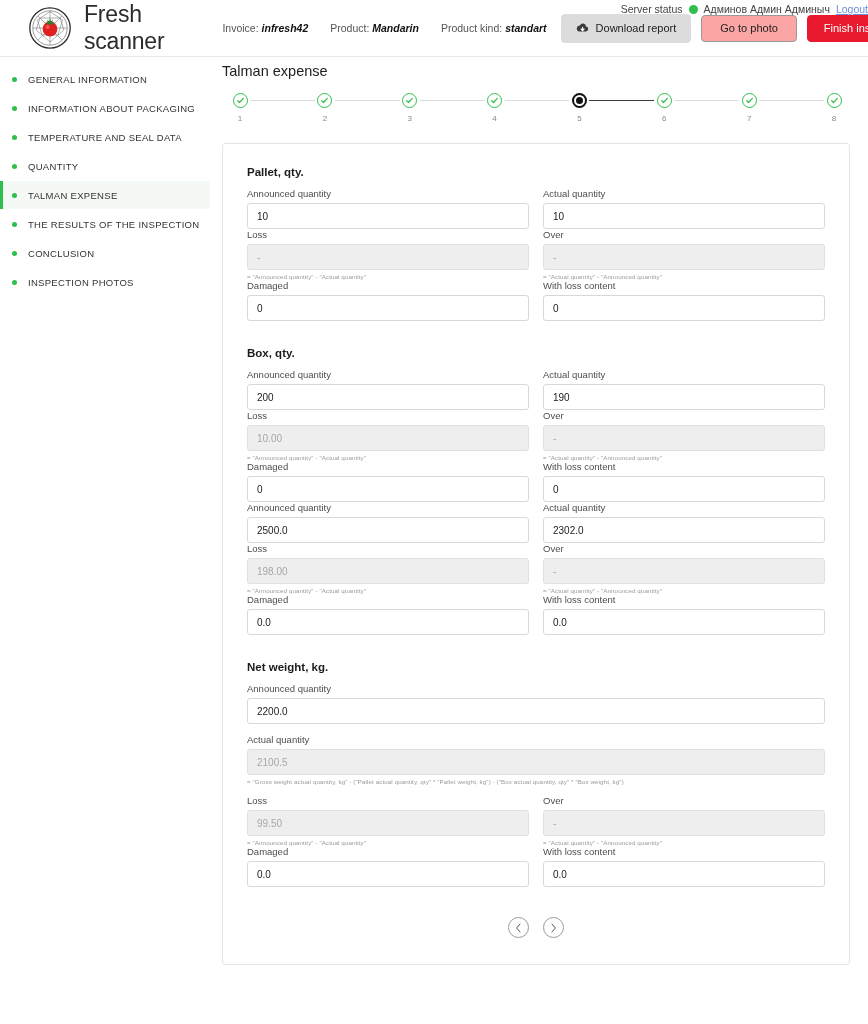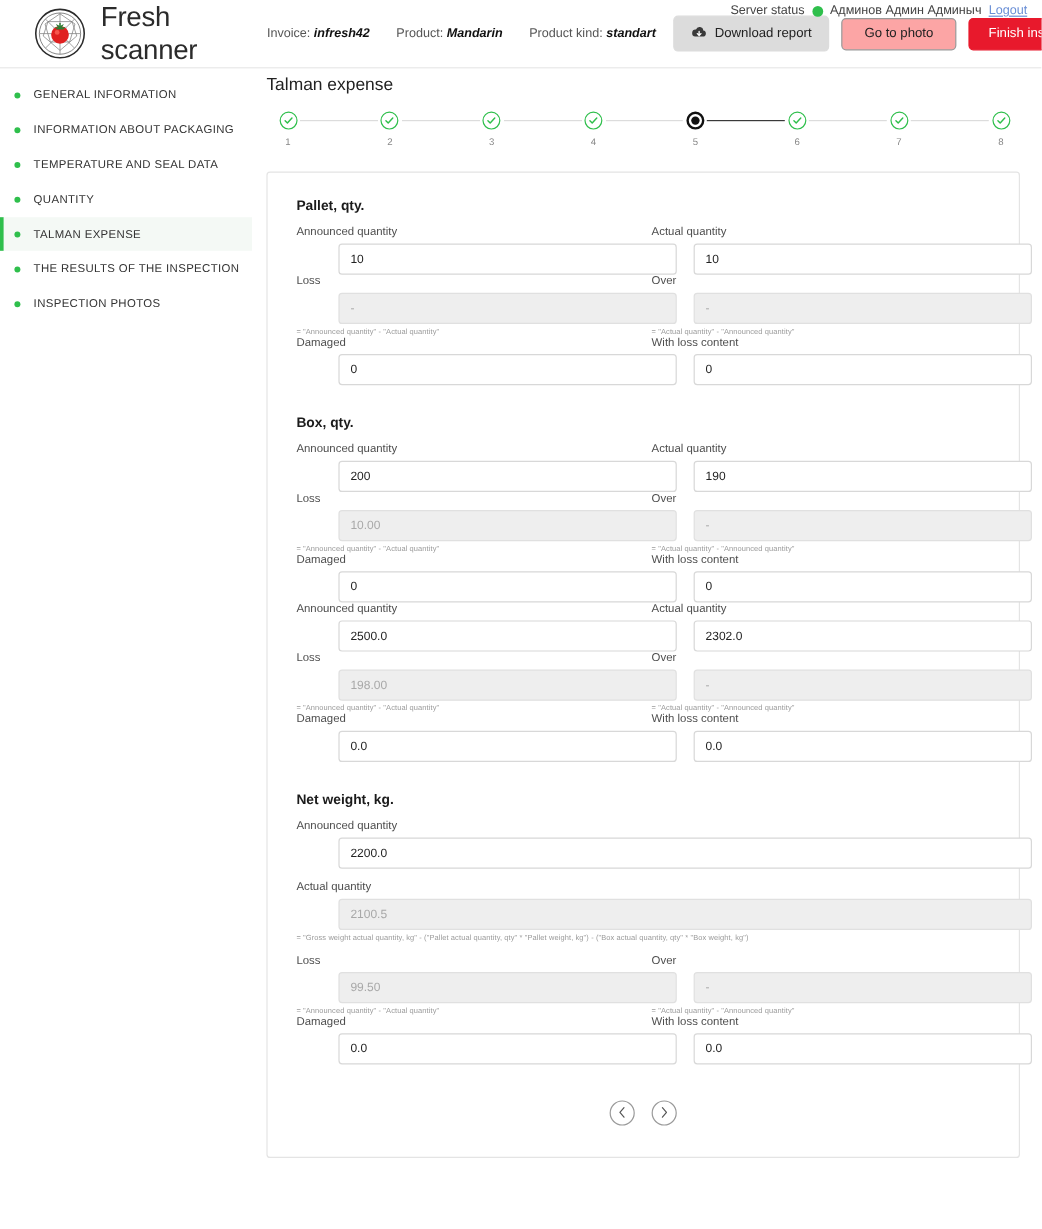--- a/index.html
+++ b/index.html
@@ -38,21 +38,21 @@
     padding: 7px 14px; white-space:nowrap; line-height:1;
   }
   .btn-download {
     background:#dcdcdc; border:1px solid #dcdcdc; color:#222;
     display:flex; align-items:center; gap:7px;
   }
   .btn-photo { background:#fca5a5; border:1px solid #999; color:#222; padding:7px 18px; }
   .btn-finish { background:#e8192c; border:1px solid #e8192c; color:#fff; padding:7px 16px; }
 
   .status-line {
-    position:absolute; right:12px; top:3px;
+    position:absolute; right:0; top:3px;
     font-size:10.5px; color:#444;
     display:flex; align-items:center; gap:6px;
   }
   .dot-green { width:9px; height:9px; border-radius:50%; background:#2fbf4c; display:inline-block; }
   .logout { color:#6a8fd6; text-decoration:underline; cursor:pointer; }
 
   
   .body-wrap { display:flex; height: calc(1024px - 57px); }
 
   
@@ -92,21 +92,21 @@
   .sec-title { font-size:11.5px; font-weight:bold; color:#1b1b1b; margin: 0 0 10px 0; }
   .sec-title.spaced { margin-top: 26px; }
 
   .row2 { display:flex; gap:14px; }
   .col { flex:1; min-width:0; }
   .field { margin-bottom: 10px; }
   .flabel { font-size:9.5px; color:#4d4d4d; margin-bottom:4px; }
   .inp {
     width:100%; height:26px; border:1px solid #d8d8d8; border-radius:3px;
     background:#fff; font-size:10px; color:#222; padding: 0 9px;
-    font-family:"Liberation Sans", sans-serif; line-height:24px;margin-left:35px;
+    font-family:"Liberation Sans", sans-serif; line-height:24px;
   }
   .inp.ro { background:#eeeeee; border-color:#e0e0e0; color:#a8a8a8; }
   .hint { font-size:6.2px; color:#9a9a9a; margin-top:3px; letter-spacing:0.1px; white-space:nowrap; }
 
   .pager { display:flex; justify-content:center; gap:14px; margin-top: 30px; }
   .pg-btn {
     width:21px; height:21px; border-radius:50%; border:1px solid #9a9a9a;
     display:flex; align-items:center; justify-content:center; cursor:pointer; background:#fff;
   }
 </style>
@@ -185,20 +185,24 @@
     <div class="side-item active">
       <span class="bullet"></span>
       <span>TALMAN EXPENSE</span>
     </div>
     <div class="side-item">
       <span class="bullet"></span>
       <span>THE RESULTS OF THE INSPECTION</span>
     </div>
     <div class="side-item">
       <span class="bullet"></span>
+      <span>CONCLUSION</span>
+    </div>
+    <div class="side-item">
+      <span class="bullet"></span>
       <span>INSPECTION PHOTOS</span>
     </div>
   </div>
 
   <div class="main">
     <div class="page-title">Talman expense</div>
 
     <div class="stepper">
       <div class="step">
         <div class="circle">

